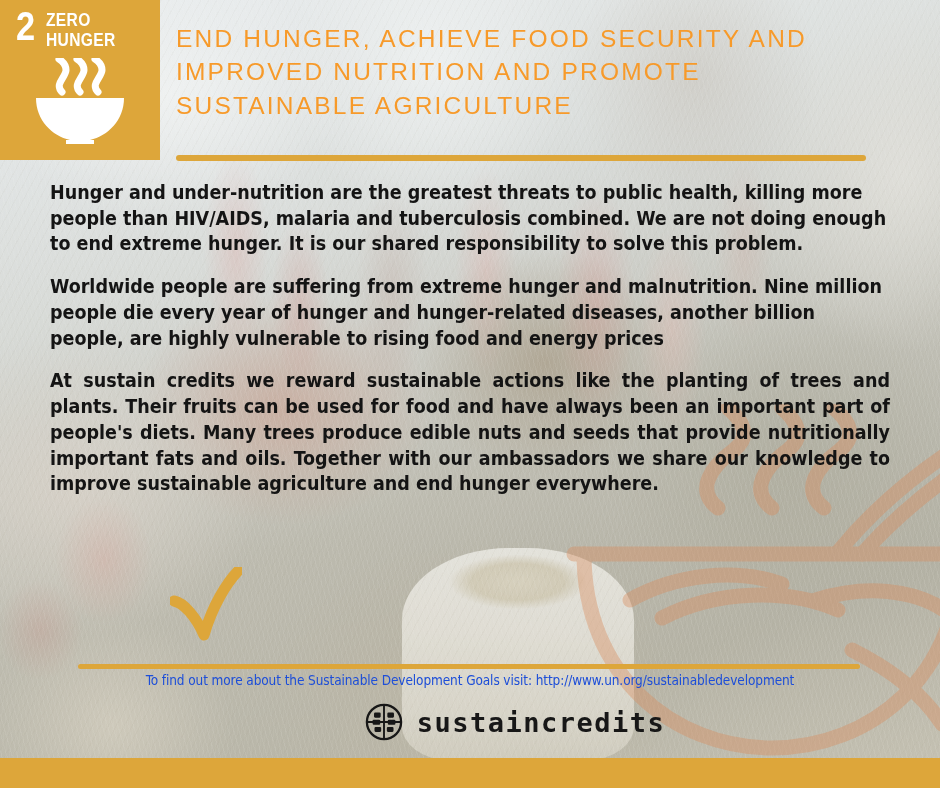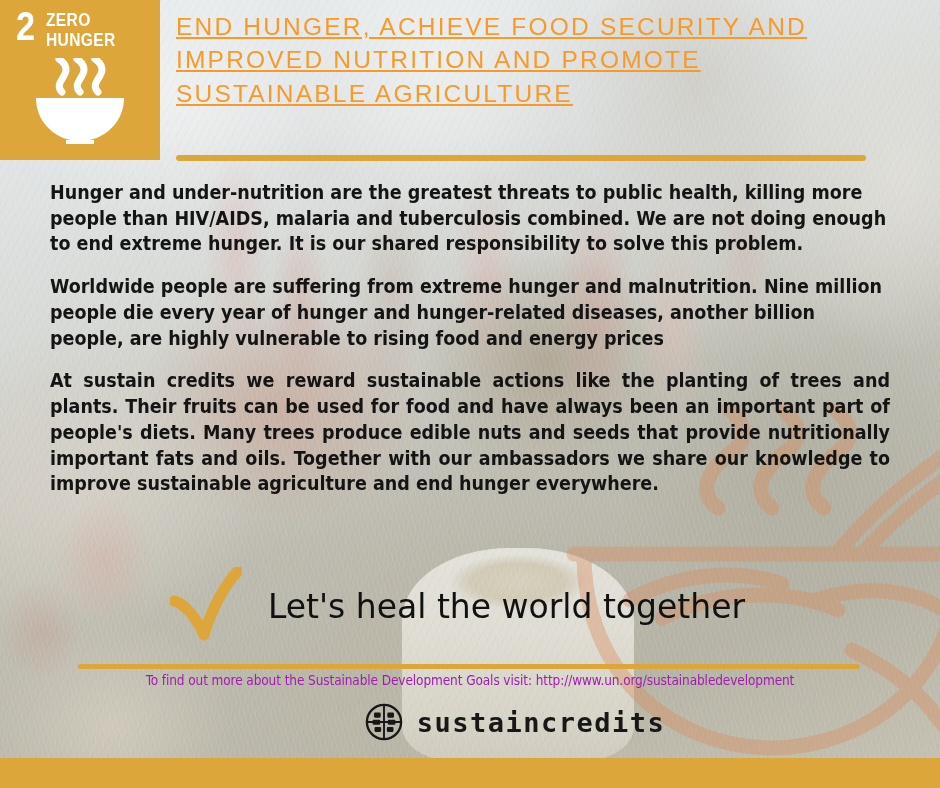--- a/index.html
+++ b/index.html
@@ -110,25 +110,24 @@
 
   .header-text{position:absolute;left:176px;top:8px;width:700px;}
   .sdg-label{
     color:#f2a02c;font-size:25px;font-weight:700;
     letter-spacing:1.2px;line-height:1.25;
     font-family:"DejaVu Sans","Liberation Sans",sans-serif;
   }
   .sdg-title{
     color:#f79a2a;font-size:24.5px;font-weight:400;
     letter-spacing:2.2px;line-height:1.36;
-    margin-top:2px;
+    margin-top:14px;
     font-family:"Liberation Sans",sans-serif;
     text-transform:uppercase;
     white-space:pre-line;
-    text-decoration:underline;
   }
   .rule{
     position:absolute;background:#dda63a;border-radius:3px;
   }
   .rule-top{left:176px;top:155px;width:690px;height:6px;}
   .rule-bottom{left:78px;top:664px;width:782px;height:5px;}
 
   
   .body-copy{
     position:absolute;left:50px;top:180px;width:840px;
@@ -150,21 +149,21 @@
   .slogan-text{
     font-size:33px;font-weight:400;color:#111;
     letter-spacing:0px;
     font-family:"DejaVu Sans","Liberation Sans",sans-serif;
   }
 
   
   .footer-note{
     position:absolute;left:0;top:672px;width:940px;
     text-align:center;
-    font-size:13.5px;color:#a21caf;
+    font-size:13.5px;color:#1d4ed8;
     font-family:"DejaVu Sans Condensed","Liberation Sans Narrow","Liberation Sans",sans-serif;
     letter-spacing:-.1px;
   }
   .brand-row{
     position:absolute;left:0;top:698px;width:940px;height:48px;
     display:flex;align-items:center;justify-content:center;gap:14px;padding-left:45px;
   }
   .brand-name{
     font-family:"DejaVu Sans Mono","Liberation Mono",monospace;
     font-size:27px;font-weight:700;color:#171717;letter-spacing:1.5px;
@@ -231,21 +230,20 @@
   <div class="body-copy">
     <p>Hunger and under-nutrition are the greatest threats to public health, killing more people than HIV/AIDS, malaria and tuberculosis combined. We are not doing enough to end extreme hunger. It is our shared responsibility to solve this problem.</p>
     <p>Worldwide people are suffering from extreme hunger and malnutrition. Nine million people die every year of hunger and hunger-related diseases, another billion people, are highly vulnerable to rising food and energy prices</p>
     <p class="justify">At sustain credits we reward sustainable actions like the planting of trees and plants. Their fruits can be used for food and have always been an important part of people's diets. Many trees produce edible nuts and seeds that provide nutritionally important fats and oils. Together with our ambassadors we share our knowledge to improve sustainable agriculture and end hunger everywhere.</p>
   </div>
 
   <div class="slogan-row">
     <svg class="check-mark" width="72" height="78" viewBox="0 0 72 78">
       <path d="M4 34 C14 36 26 50 34 68 C42 40 56 16 70 2" fill="none" stroke="#dda63a" stroke-width="11" stroke-linecap="round" stroke-linejoin="round"></path>
     </svg>
-    <div class="slogan-text">Let's heal the world together</div>
   </div>
 
   <div class="rule rule-bottom"></div>
 
   <div class="footer-note">To find out more about the Sustainable Development Goals visit: http://www.un.org/sustainabledevelopment</div>
 
   <div class="brand-row">
     <svg width="38" height="38" viewBox="0 0 40 40">
       <circle cx="20" cy="20" r="18" fill="none" stroke="#171717" stroke-width="2.4"></circle>
       <g fill="#171717">

